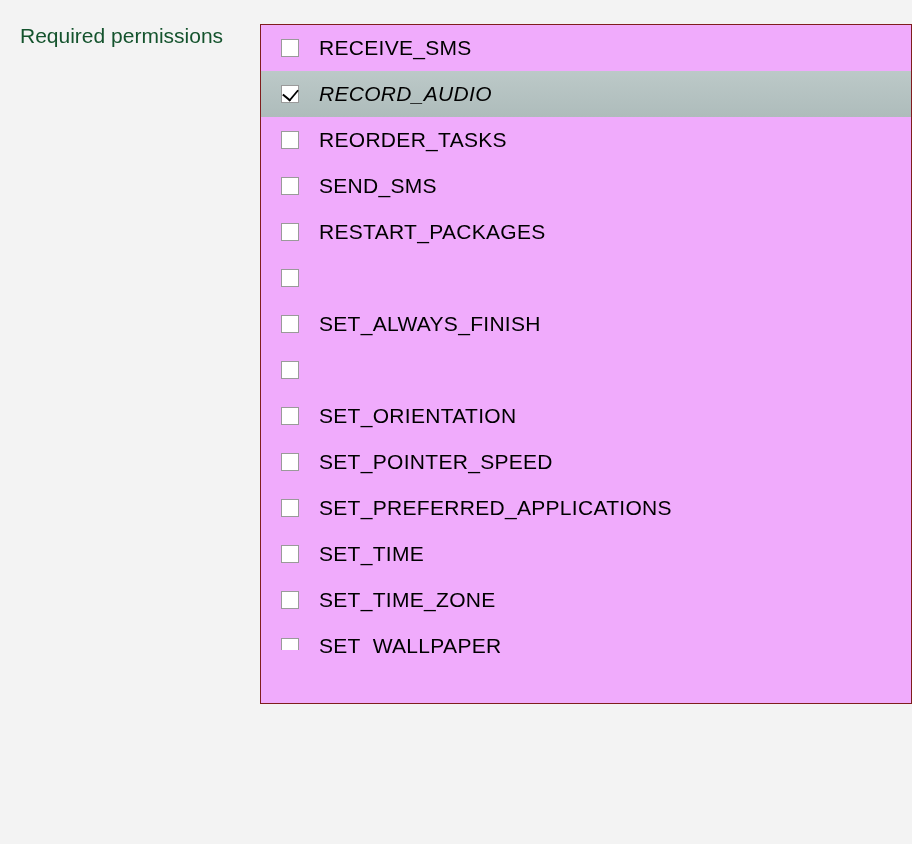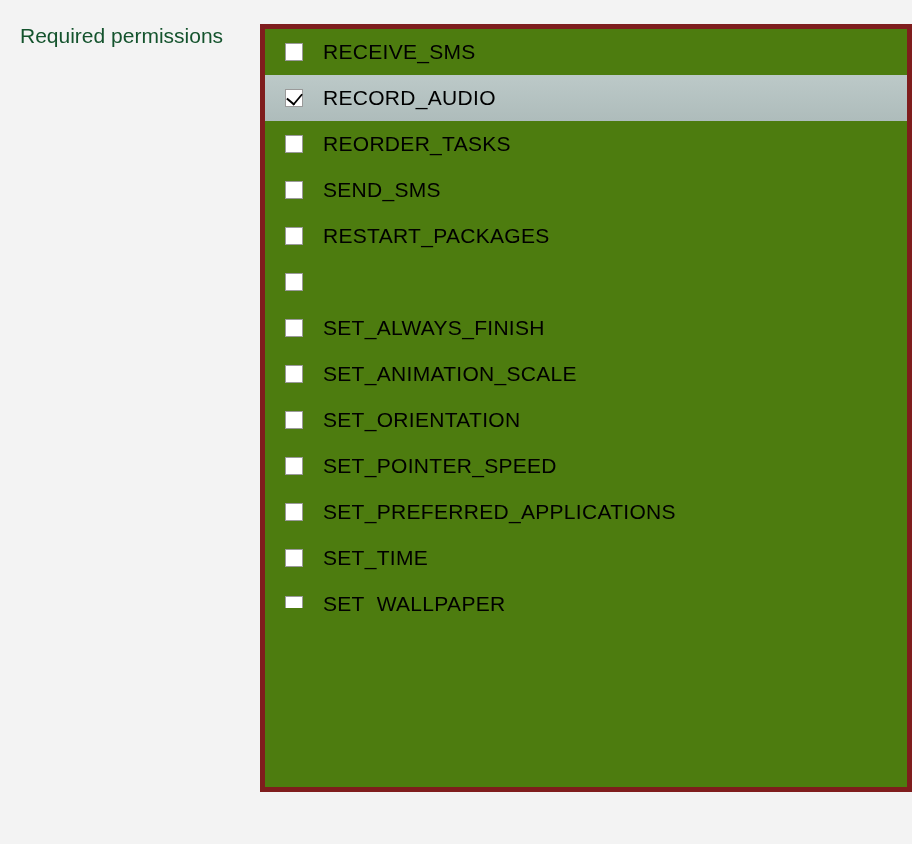--- a/index.html
+++ b/index.html
@@ -22,38 +22,39 @@
       flex-shrink: 0;
       padding-right: 12px;
     }
     .section-label {
       font-size: 21px;
       color: #14532d;
       text-align: left;
     }
     .list-col {
       flex: 1;
-      border: 5px solid #7f1d1d;
-      background: #4d7c0f;
-      height: 768px;
+      border: 1px solid #7f1d1d;
+      background: #f0abfc;
+      height: 680px;
       overflow: hidden;
     }
     .list-inner {
       height: 100%;
       overflow-y: hidden;
     }
     .list-item {
       display: flex;
       align-items: center;
       height: 46px;
       padding-left: 20px;
       cursor: default;
     }
     .list-item.selected {
       background: linear-gradient(to bottom, #bcc9c8 0%, #aebcbb 100%);
+      font-style: italic;
     }
     .checkbox {
       width: 18px;
       height: 18px;
       border: 1px solid #9a9a9a;
       background: #ffffff;
       margin-right: 20px;
       flex-shrink: 0;
       display: flex;
       align-items: center;
@@ -124,36 +125,39 @@
       </div>
       <div class="list-item">
         <div class="checkbox"></div>
       </div>
       <div class="list-item">
         <div class="checkbox"></div>
         <span class="item-label">SET_ALWAYS_FINISH</span>
       </div>
       <div class="list-item">
         <div class="checkbox"></div>
-        <span class="item-label">SET_ANIMATION_SCALE</span>
       </div>
       <div class="list-item">
         <div class="checkbox"></div>
         <span class="item-label">SET_ORIENTATION</span>
       </div>
       <div class="list-item">
         <div class="checkbox"></div>
         <span class="item-label">SET_POINTER_SPEED</span>
       </div>
       <div class="list-item">
         <div class="checkbox"></div>
         <span class="item-label">SET_PREFERRED_APPLICATIONS</span>
       </div>
       <div class="list-item">
         <div class="checkbox"></div>
         <span class="item-label">SET_TIME</span>
       </div>
+      <div class="list-item">
+        <div class="checkbox"></div>
+        <span class="item-label">SET_TIME_ZONE</span>
+      </div>
       <div class="list-item cut">
         <div class="checkbox"></div>
         <span class="item-label">SET_WALLPAPER</span>
       </div>
     </div>
 </div>
 
 </body></html>

